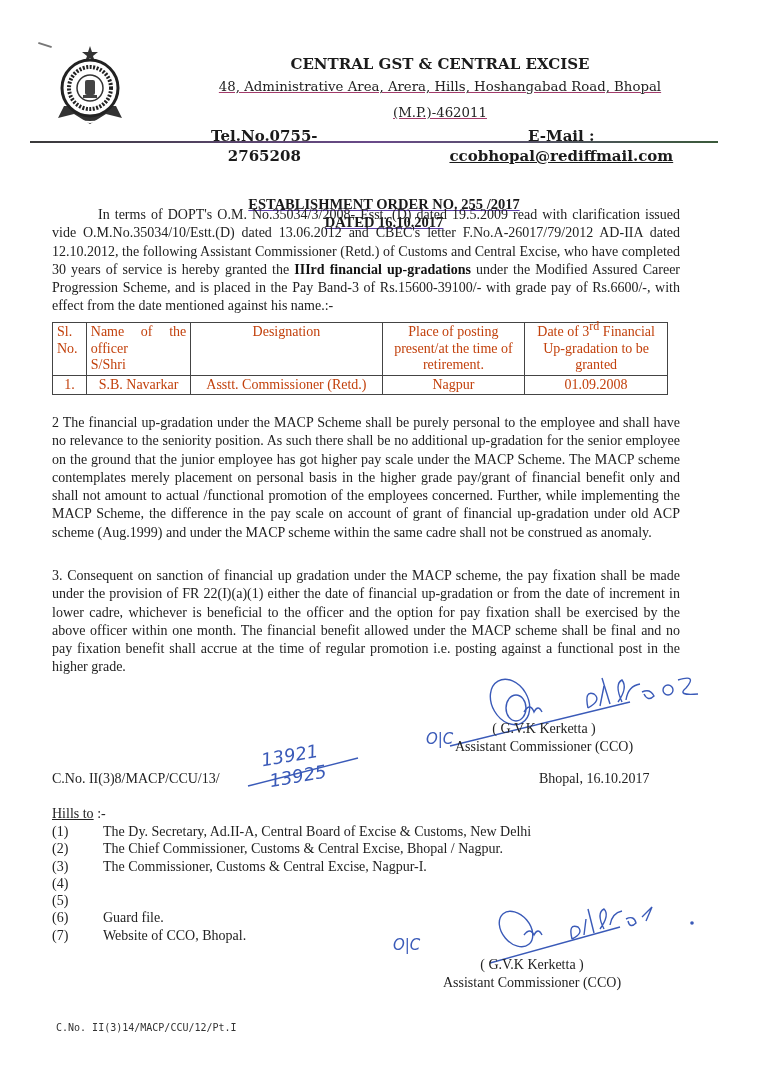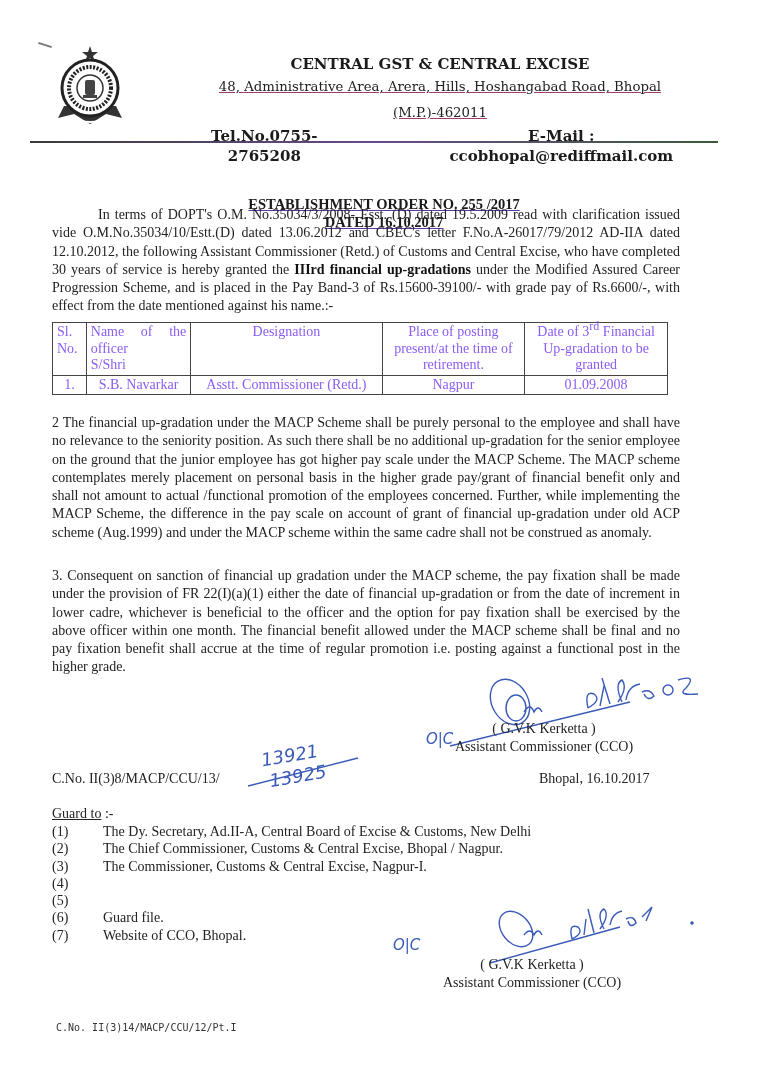--- a/index.html
+++ b/index.html
@@ -8,31 +8,31 @@
   .hdr-font { font-family: "DejaVu Serif", "Liberation Serif", serif; }
 
   .logo { position: absolute; left: 56px; top: 44px; width: 68px; height: 84px; }
   .corner-mark { position: absolute; left: 38px; top: 44px; width: 14px; height: 2px; background:#777; transform: rotate(18deg); }
 
   .hdr { position: absolute; left: 180px; top: 54px; width: 520px; text-align: center; }
   .hdr .l1 { font-size: 15px; font-weight: bold; color: #1b1b1b; letter-spacing: 0.1px; line-height: 20px; }
   .hdr .l2 { font-size: 15px; font-weight: bold; color: #1b1b1b; line-height: 20px; }
   .hdr .l3 { font-size: 13.3px; color: #222; line-height: 26px; text-decoration: underline; text-decoration-color: #a23a6a; }
   .hdr .l4 { font-size: 15px; font-weight: bold; color: #1b1b1b; line-height: 20px; display:flex; justify-content:center; gap: 74px; }
-  .hdr .l4 .email { }
+  .hdr .l4 .email { text-decoration: underline; }
   .hdr-rule { position: absolute; left: 30px; top: 141px; width: 688px; height: 2px; background: linear-gradient(90deg,#3a3a3a,#6a4a8a 50%,#3a5a3a); }
 
   .order-title { position: absolute; left: 0; width: 768px; text-align: center; font-weight: bold; font-size: 14.5px; line-height: 17px; margin-top: 41px; }
   .order-title span { text-decoration: underline; text-decoration-color: #5a3aa8; }
 
   .para { position: absolute; left: 52px; width: 628px; font-size: 14px; line-height: 18.3px; text-align: justify; color: #222; }
   .para b { font-weight: bold; color:#111; }
   .indent { text-indent: 46px; }
 
-  table.order { position: absolute; left: 52px; top: 322px; width: 616px; border-collapse: collapse; font-size: 14px; line-height: 16.5px; color: #8b5cf6; }
+  table.order { position: absolute; left: 52px; top: 322px; width: 616px; border-collapse: collapse; font-size: 14px; line-height: 16.5px; color: #c2410c; }
   table.order td, table.order th { border: 1px solid #444; padding: 1px 4px; vertical-align: top; font-weight: normal; }
   table.order th { text-align: center; }
   table.order th.left { text-align: left; }
   table.order td { text-align: center; }
   table.order sup { font-size: 12px; line-height: 0; margin-top: 14px; }
   .name-hdr { display:flex; justify-content: space-between; }
 
   .sig1 { position: absolute; left: 420px; top: 668px; width: 300px; height: 80px; }
   .sig-text { position: absolute; text-align: center; font-size: 14px; line-height: 18px; color: #222; }
   .oc-mark { position:absolute; font-family: "DejaVu Sans", sans-serif; color:#3a5ab8; font-size: 15px; font-style: italic; }
@@ -144,21 +144,21 @@
 </div>
 
 <div class="cno">C.No.  II(3)8/MACP/CCU/13/</div>
 <svg class="handnum" viewBox="0 0 130 50">
   <text x="22" y="20" font-size="18" fill="#3a5ab8" font-family="DejaVu Sans, sans-serif" font-style="italic" transform="rotate(-10 60 20)">13921</text>
   <text x="30" y="42" font-size="18" fill="#3a5ab8" font-family="DejaVu Sans, sans-serif" font-style="italic" transform="rotate(-10 60 40)">13925</text>
   <path d="M8 46 L118 18" stroke="#3a5ab8" stroke-width="1.4" fill="none"></path>
 </svg>
 <div class="bhopal-date">Bhopal, 16.10.2017</div>
 
-<div class="copy-title"><span class="u">Guard to</span><span> :-</span></div>
+<div class="copy-title"><span class="u">Hills to</span><span> :-</span></div>
 <div class="copy-list">
   <div class="copy-row">
       <span class="num">(1)</span>
       <span>The Dy. Secretary, Ad.II-A, Central Board of Excise &amp; Customs, New Delhi</span>
     </div>
   <div class="copy-row">
       <span class="num">(2)</span>
       <span>The Chief Commissioner, Customs &amp; Central Excise, Bhopal / Nagpur.</span>
     </div>
   <div class="copy-row">

